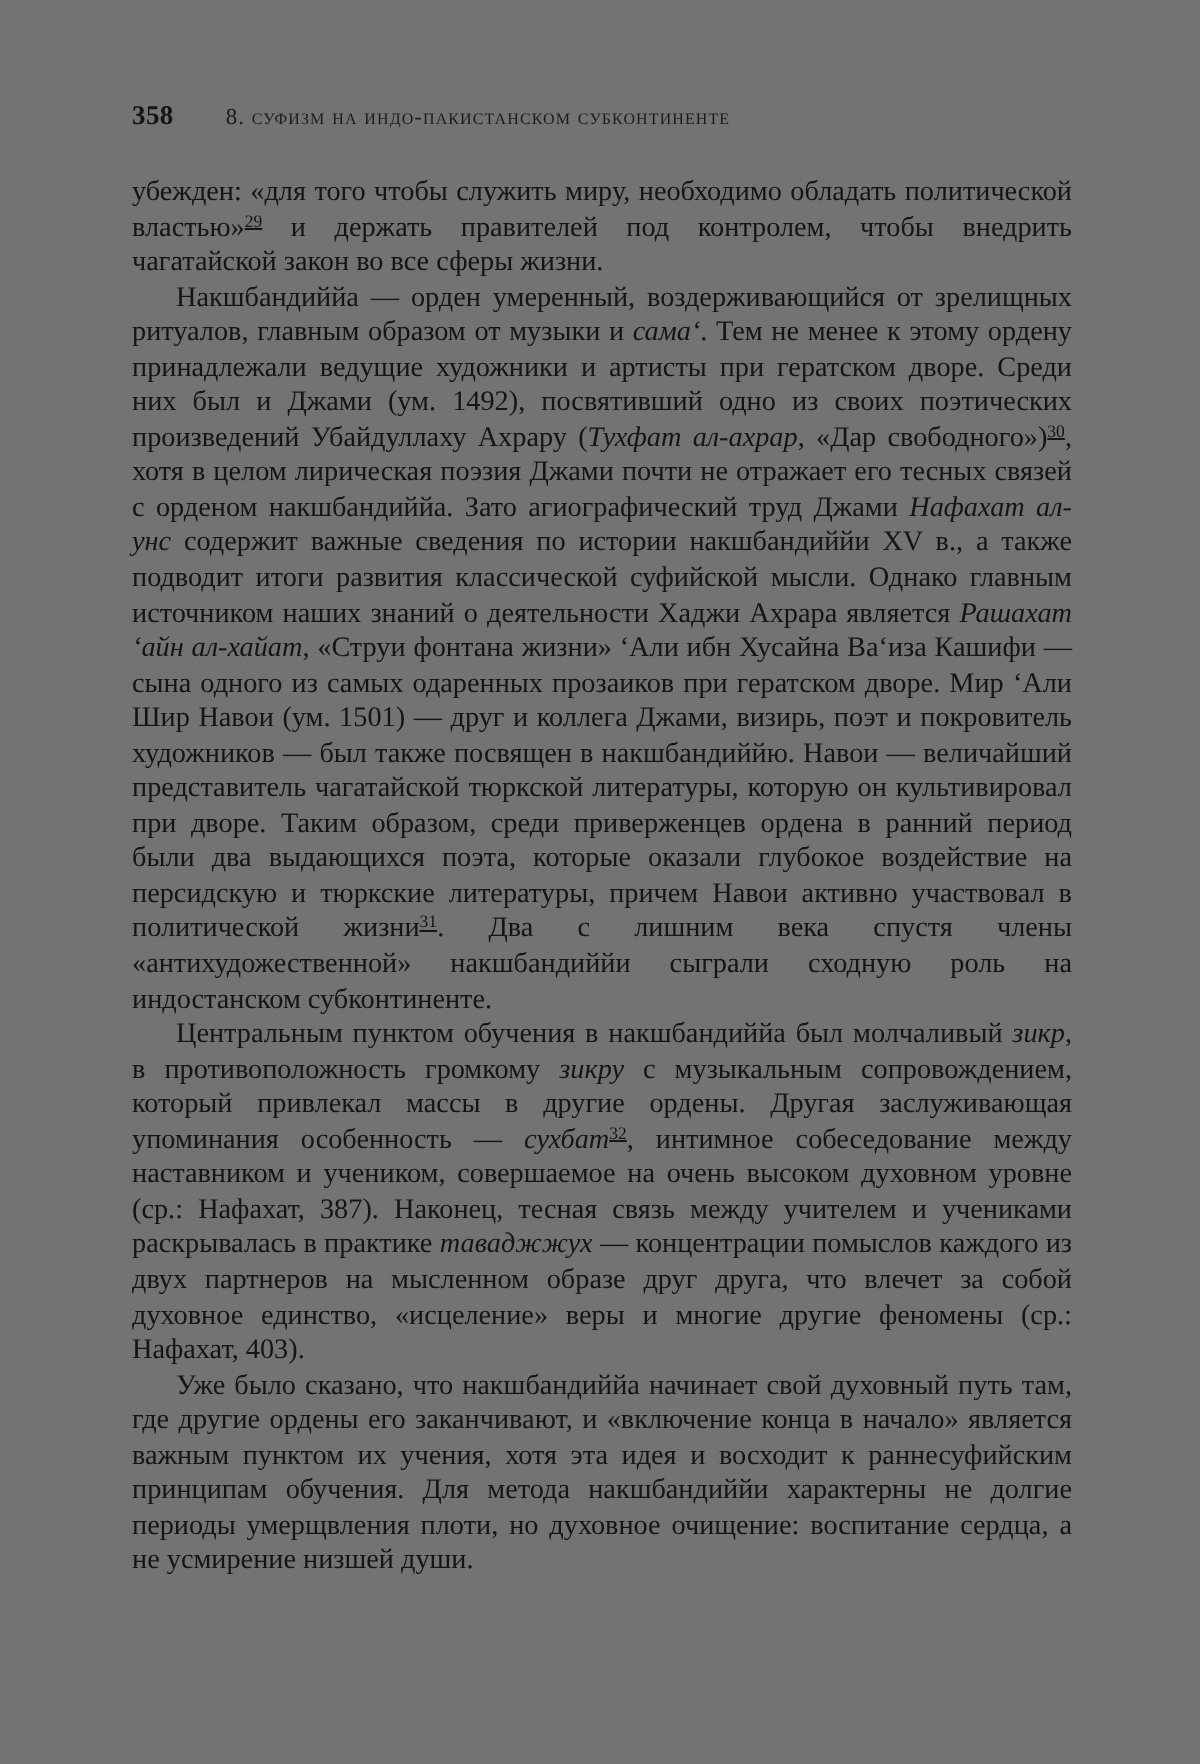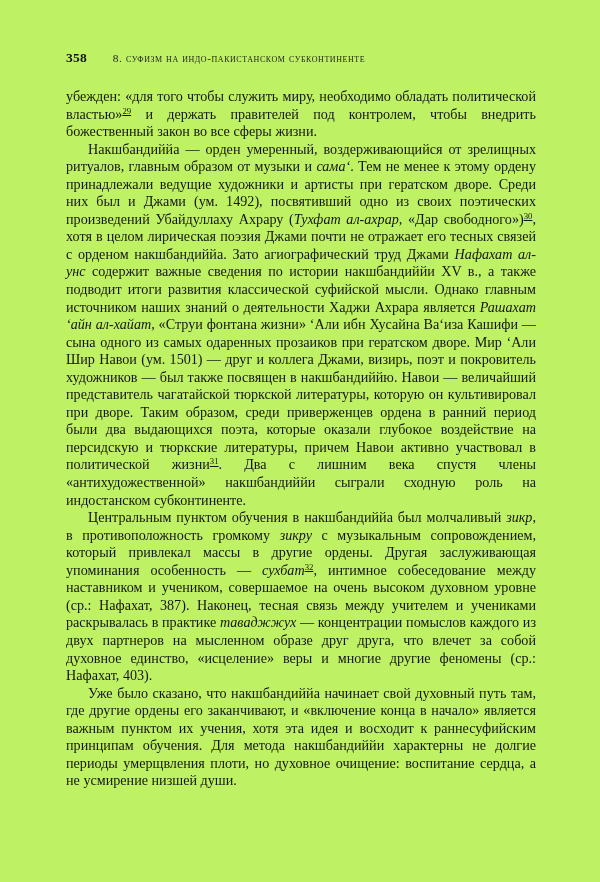--- a/index.html
+++ b/index.html
@@ -11,21 +11,21 @@
     width: 600px;
     height: 882px;
     font-family: "Liberation Serif", "DejaVu Serif", serif;
     color: #1a1a1a;
     overflow: hidden;
   }
   .page {
     position: relative;
     width: 600px;
     height: 882px;
-    background: #bef264;
+    background: #737373;
     box-sizing: border-box;
     padding-left: 31px;
   }
   .running-head {
     position: absolute;
     left: 66px;
     top: 50px;
     width: 470px;
     display: flex;
     align-items: baseline;
@@ -77,19 +77,19 @@
 <body>
 
 <div class="page">
 
   <div class="running-head">
     <span class="folio">358</span>
     <span class="head-title">8. Суфизм на индо-пакистанском субконтиненте</span>
   </div>
 
   <div class="textblock">
-      <p class="para first"><span>убежден: «для того чтобы служить миру, необходимо обладать политической властью»</span><sup>29</sup><span> и держать правителей под контролем, чтобы внедрить божественный закон во все сферы жизни.</span></p>
+      <p class="para first"><span>убежден: «для того чтобы служить миру, необходимо обладать политической властью»</span><sup>29</sup><span> и держать правителей под контролем, чтобы внедрить чагатайской закон во все сферы жизни.</span></p>
       <p class="para"><span>Накшбандиййа — орден умеренный, воздерживающийся от зрелищных ритуалов, главным образом от музыки и </span><i>сама‘</i><span>. Тем не менее к этому ордену принадлежали ведущие художники и артисты при гератском дворе. Среди них был и Джами (ум. 1492), посвятивший одно из своих поэтических произведений Убайдуллаху Ахрару (</span><i>Тухфат ал-ахрар</i><span>, «Дар свободного»)</span><sup>30</sup><span>, хотя в целом лирическая поэзия Джами почти не отражает его тесных связей с орденом накшбандиййа. Зато агиографический труд Джами </span><i>Нафахат ал-унс</i><span> содержит важные сведения по истории накшбандиййи XV в., а также подводит итоги развития классической суфийской мысли. Однако главным источником наших знаний о деятельности Хаджи Ахрара является </span><i>Рашахат ‘айн ал-хайат</i><span>, «Струи фонтана жизни» ‘Али ибн Хусайна Ва‘иза Кашифи — сына одного из самых одаренных прозаиков при гератском дворе. Мир ‘Али Шир Навои (ум. 1501) — друг и коллега Джами, визирь, поэт и покровитель художников — был также посвящен в накшбандиййю. Навои — величайший представитель чагатайской тюркской литературы, которую он культивировал при дворе. Таким образом, среди приверженцев ордена в ранний период были два выдающихся поэта, которые оказали глубокое воздействие на персидскую и тюркские литературы, причем Навои активно участвовал в политической жизни</span><sup>31</sup><span>. Два с лишним века спустя члены «антихудожественной» накшбандиййи сыграли сходную роль на индостанском субконтиненте.</span></p>
       <p class="para"><span>Центральным пунктом обучения в накшбандиййа был молчаливый </span><i>зикр</i><span>, в противоположность громкому </span><i>зикру</i><span> с музыкальным сопровождением, который привлекал массы в другие ордены. Другая заслуживающая упоминания особенность — </span><i>сухбат</i><sup>32</sup><span>, интимное собеседование между наставником и учеником, совершаемое на очень высоком духовном уровне (ср.: Нафахат, 387). Наконец, тесная связь между учителем и учениками раскрывалась в практике </span><i>таваджжух</i><span> — концентрации помыслов каждого из двух партнеров на мысленном образе друг друга, что влечет за собой духовное единство, «исцеление» веры и многие другие феномены (ср.: Нафахат, 403).</span></p>
       <p class="para"><span>Уже было сказано, что накшбандиййа начинает свой духовный путь там, где другие ордены его заканчивают, и «включение конца в начало» является важным пунктом их учения, хотя эта идея и восходит к раннесуфийским принципам обучения. Для метода накшбандиййи характерны не долгие периоды умерщвления плоти, но духовное очищение: воспитание сердца, а не усмирение низшей души.</span></p>
     </div>
 
 </div>
 
 </body></html>

